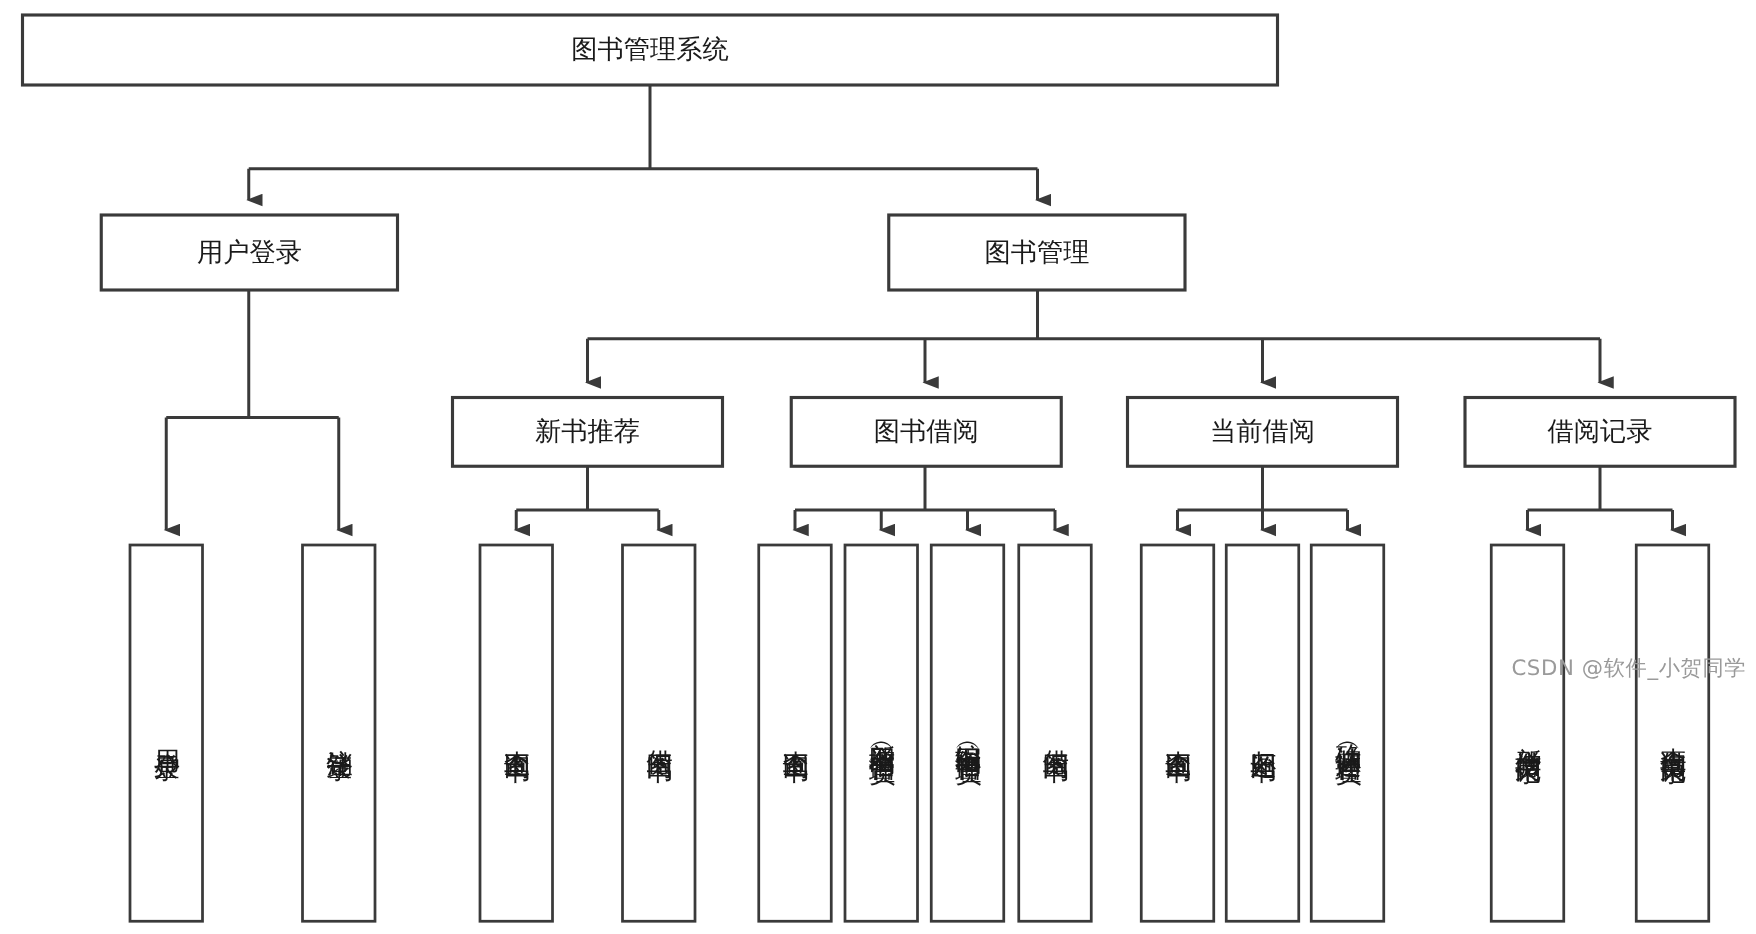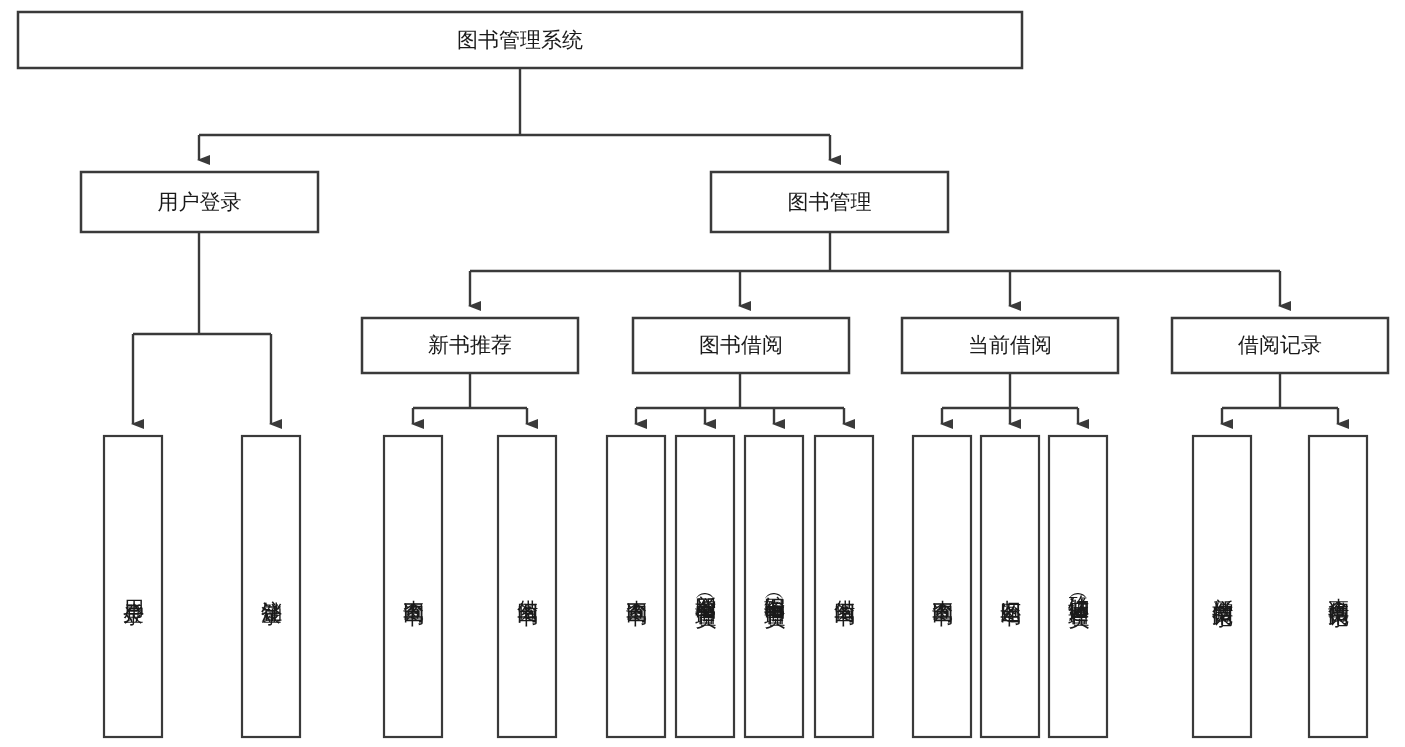--- a/index.html
+++ b/index.html
@@ -205,14 +205,15 @@
   <div class="leaf-label" style="left:745px; top:436px; width:58px; height:301px;">编辑图书（管理员）</div>
   <div class="leaf-label" style="left:815px; top:436px; width:58px; height:301px;">借阅图书</div>
 
   <div class="leaf-label" style="left:913px; top:436px; width:58px; height:301px;">查询图书</div>
   <div class="leaf-label" style="left:981px; top:436px; width:58px; height:301px;">归还图书</div>
   <div class="leaf-label" style="left:1049px; top:436px; width:58px; height:301px;">确认归还（管理员）</div>
 
   <div class="leaf-label" style="left:1193px; top:436px; width:58px; height:301px;">新增借阅记录</div>
   <div class="leaf-label" style="left:1309px; top:436px; width:58px; height:301px;">查询借阅记录</div>
 
+  <div class="watermark">CSDN @软件_小贺同学</div>
 
 </div>
 
 </body></html>

